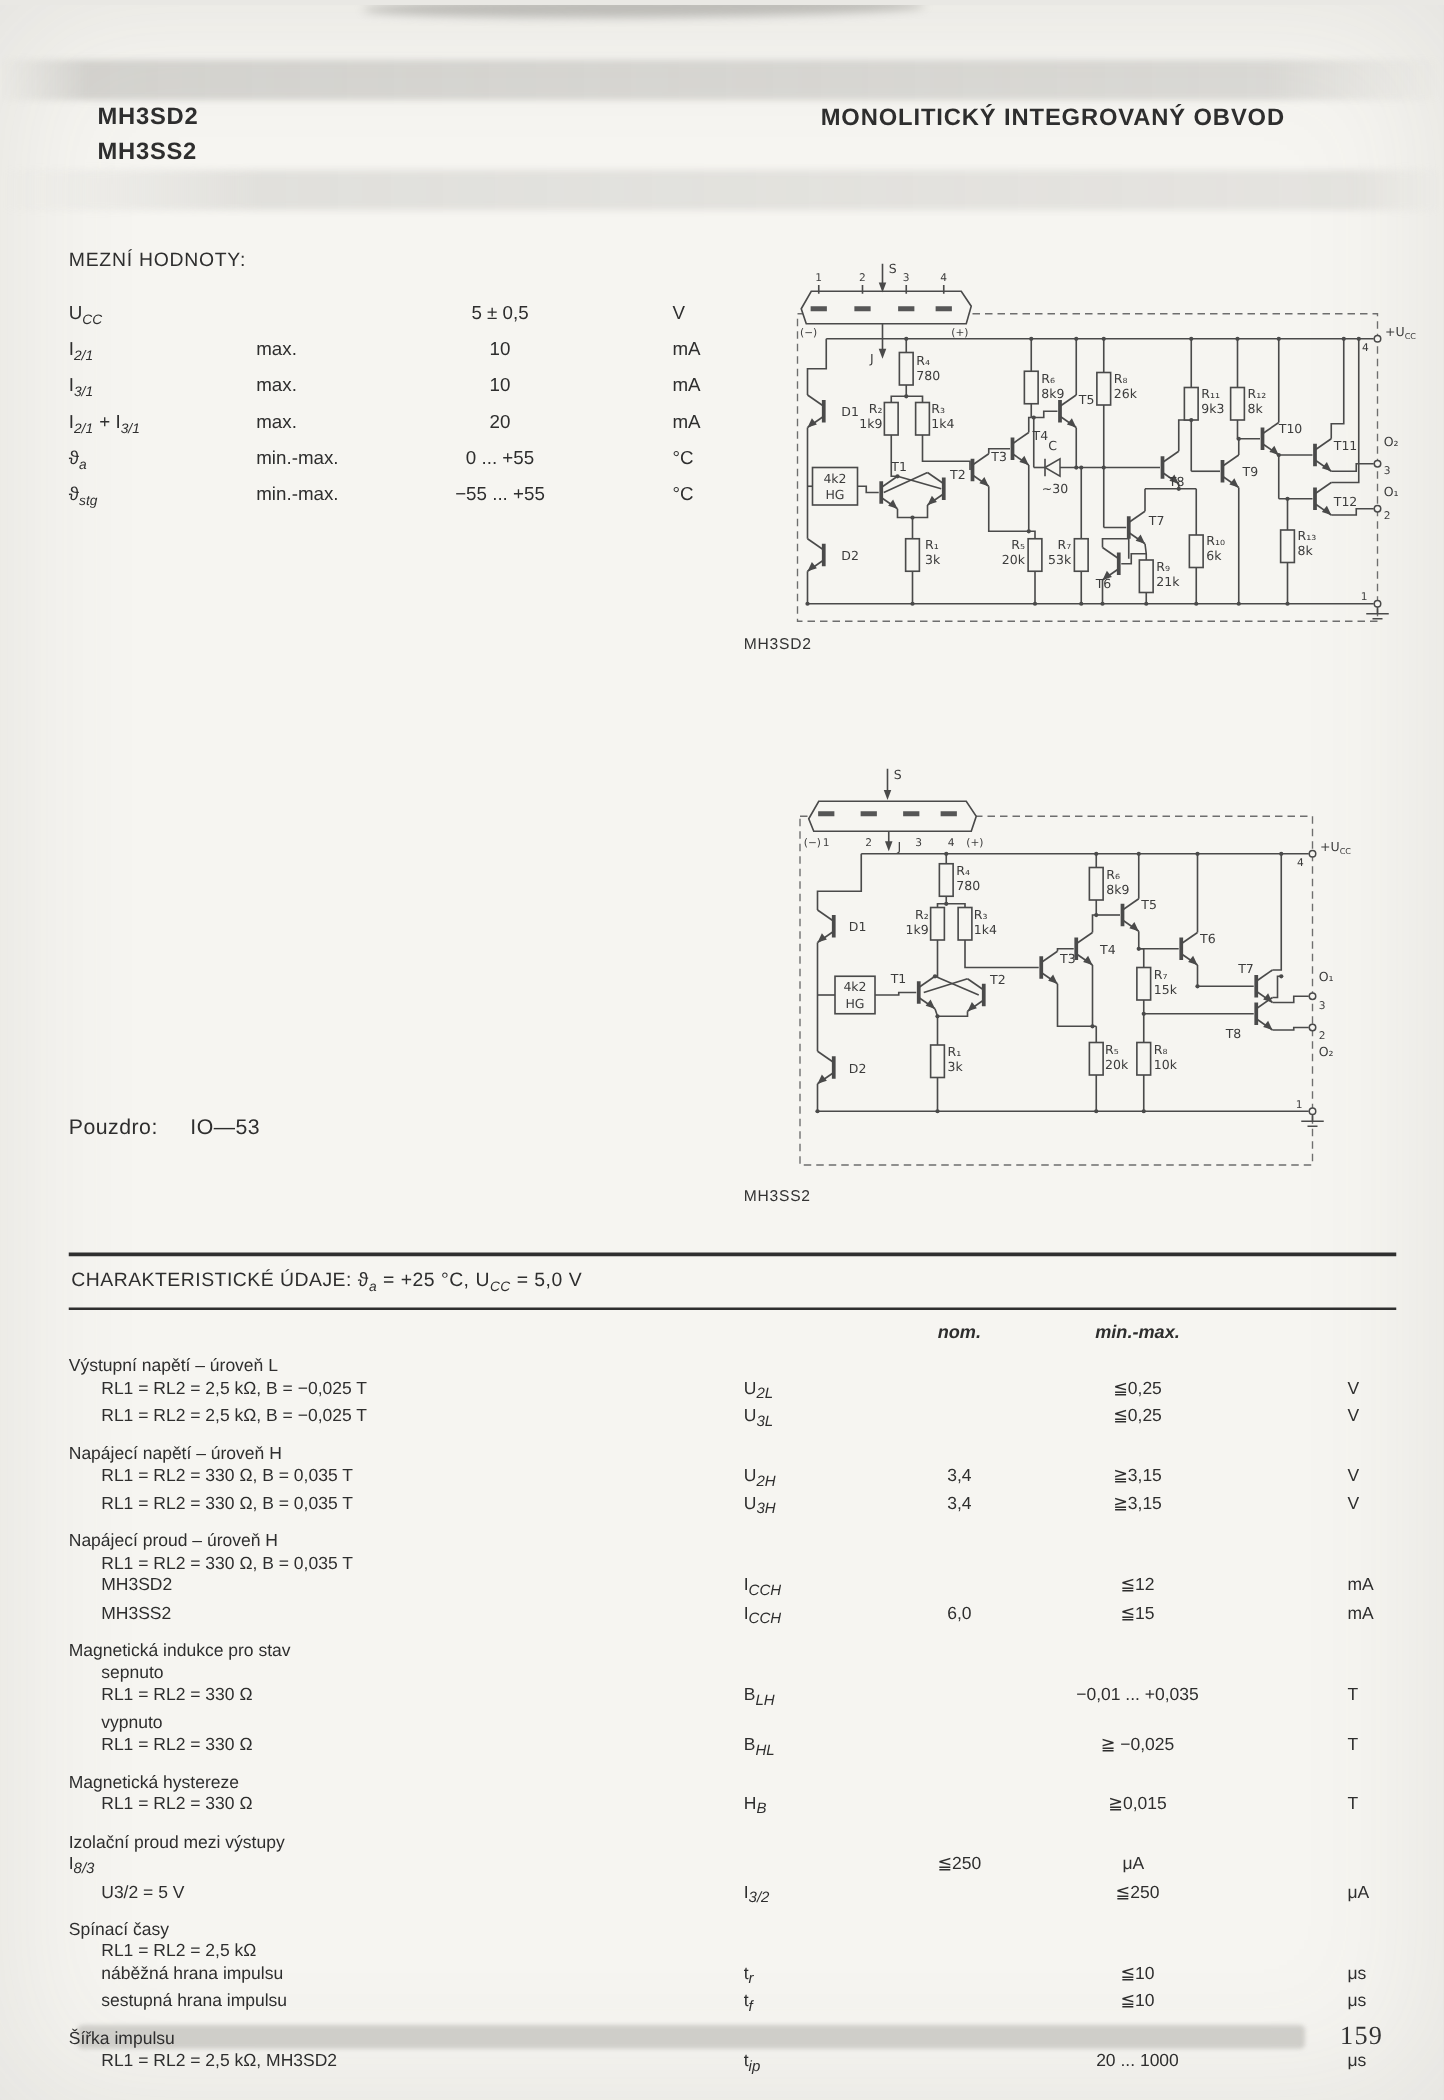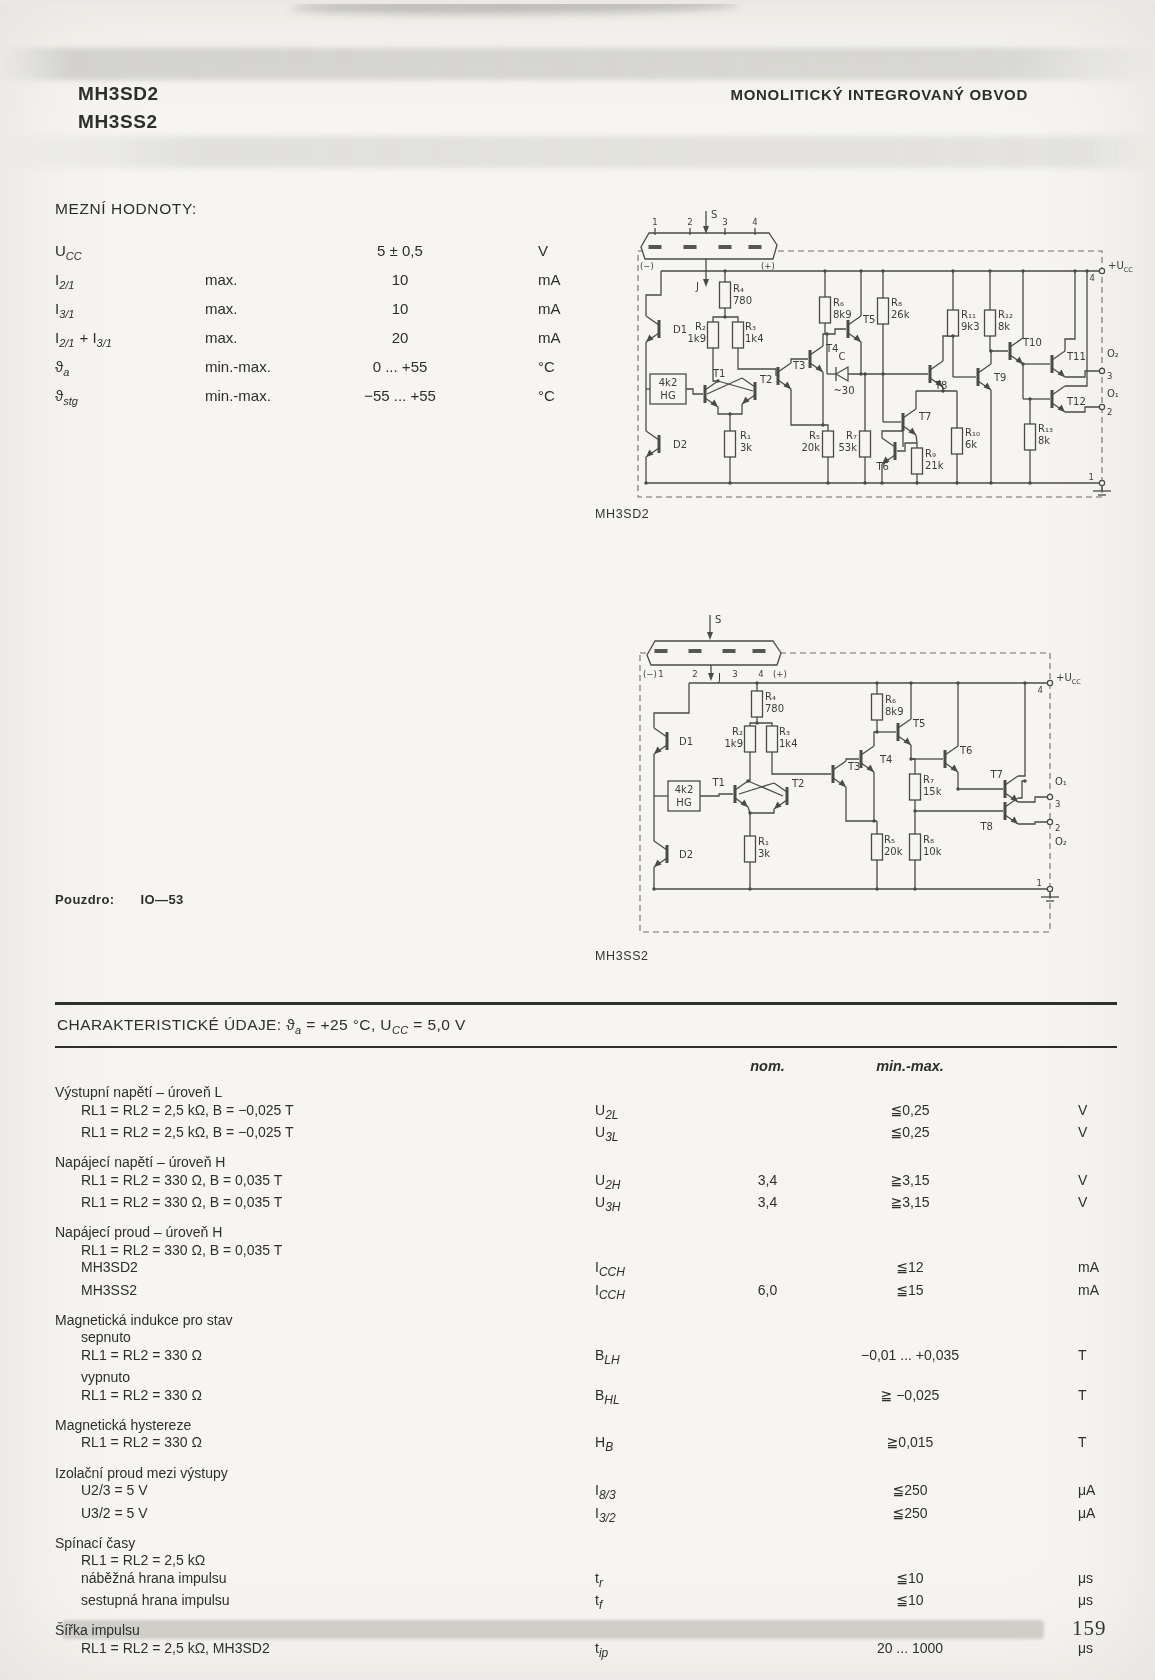--- a/index.html
+++ b/index.html
@@ -11,21 +11,21 @@
   .smudge-top{left:290px;top:-6px;width:450px;height:16px;background:#8f8e8a;opacity:.5;filter:blur(4px);border-radius:50%;transform:rotate(-.4deg);}
   .band-top{left:0;top:44px;width:1155px;height:32px;
     background:linear-gradient(90deg,rgba(186,185,181,0),rgba(186,185,181,.55) 6%,rgba(186,185,181,.45) 88%,rgba(186,185,181,0));
     filter:blur(2.5px);}
   .band-hdr{left:0;top:132px;width:1155px;height:32px;
     background:linear-gradient(90deg,rgba(204,203,199,0),rgba(204,203,199,.5) 18%,rgba(204,203,199,.42) 94%,rgba(204,203,199,0));
     filter:blur(3px);}
   .band-bottom{left:62px;top:1616px;width:982px;height:19px;background:#c9c8c3;opacity:.85;filter:blur(1.5px);border-radius:4px;}
 
   .hdr-parts{position:absolute;left:78px;top:76px;font-size:19px;font-weight:bold;line-height:28px;letter-spacing:.6px;}
-  .hdr-title{position:absolute;right:127px;top:77px;text-align:right;font-size:15px;font-weight:bold;line-height:27px;letter-spacing:.7px;}
+  .hdr-title{position:absolute;right:127px;top:77px;text-align:right;font-size:19px;font-weight:bold;line-height:27px;letter-spacing:.7px;}
 
   .limits{position:absolute;left:55px;top:196px;width:575px;font-size:15px;}
   .limits h2{margin:0 0 24px 0;font-size:15.5px;font-weight:normal;letter-spacing:.6px;}
   .lrow{display:grid;grid-template-columns:150px 115px 160px 1fr;min-height:29px;align-items:baseline;}
   .lsym sub{font-size:11px;font-style:italic;}
   .lsym .sym2{margin-left:5px;}
   .lval{text-align:center;}
   .lunit{padding-left:58px;}
 
   figure{margin:0;position:absolute;}
@@ -38,21 +38,21 @@
   svg.sch rect.box{stroke:#4a4a4a;stroke-width:1.3;fill:#f6f5f1;}
   svg.sch rect.pad{fill:#565656;stroke:none;}
   svg.sch circle.dot{fill:#4a4a4a;stroke:none;}
   svg.sch circle.pin{fill:#f6f5f1;stroke:#4a4a4a;stroke-width:1.2;}
   svg.sch .dash{stroke-dasharray:6 4;stroke-width:1.1;stroke:#6e6e6e;}
   svg.sch text{fill:#3c3c3c;font-family:"DejaVu Sans",sans-serif;font-size:10px;}
   svg.sch text.sm{font-size:8.5px;}
   svg.sch polygon.arr{fill:#4a4a4a;stroke:none;}
   svg.sch polygon.tri{fill:none;stroke:#4a4a4a;stroke-width:1.2;}
 
-  .pouzdro{position:absolute;left:55px;top:888px;font-size:13px;letter-spacing:.4px;font-weight:bold;}
+  .pouzdro{position:absolute;left:55px;top:888px;font-size:17px;letter-spacing:.4px;}
   .pouzdro .val{margin-left:26px;}
 
   .chars{position:absolute;left:55px;top:998px;width:1062px;}
   .rule{height:2.5px;background:#2f2f2f;}
   .chars-title{padding:11px 0 10px 2px;font-size:15.5px;letter-spacing:.4px;white-space:pre;}
   .chars-title sub{font-size:11px;font-style:italic;}
   .chead{display:grid;grid-template-columns:540px 120px 105px 180px 1fr;font-weight:bold;font-size:14.5px;margin-top:10px;font-style:italic;}
   .chead span{text-align:center;}
   .crows{margin-top:10px;font-size:14px;}
   .crow{display:grid;grid-template-columns:540px 120px 105px 180px 1fr;line-height:17.5px;align-items:baseline;}
@@ -685,21 +685,20 @@
 
         <div class="crow" data-kind="section">
           <span class="cdesc">Izolační proud mezi výstupy</span>
           <span class="csym"><span></span><sub></sub></span>
           <span class="cnom"></span>
           <span class="cmm"></span>
           <span class="cunit"></span>
         </div>
 
         <div class="crow" data-kind="row">
-          <span class="cdesc">U2/3 = 5 V</span>
           <span class="csym"><span>I</span><sub>8/3</sub></span>
           <span class="cnom"></span>
           <span class="cmm">≦250</span>
           <span class="cunit">μA</span>
         </div>
 
         <div class="crow" data-kind="row">
           <span class="cdesc">U3/2 = 5 V</span>
           <span class="csym"><span>I</span><sub>3/2</sub></span>
           <span class="cnom"></span>

